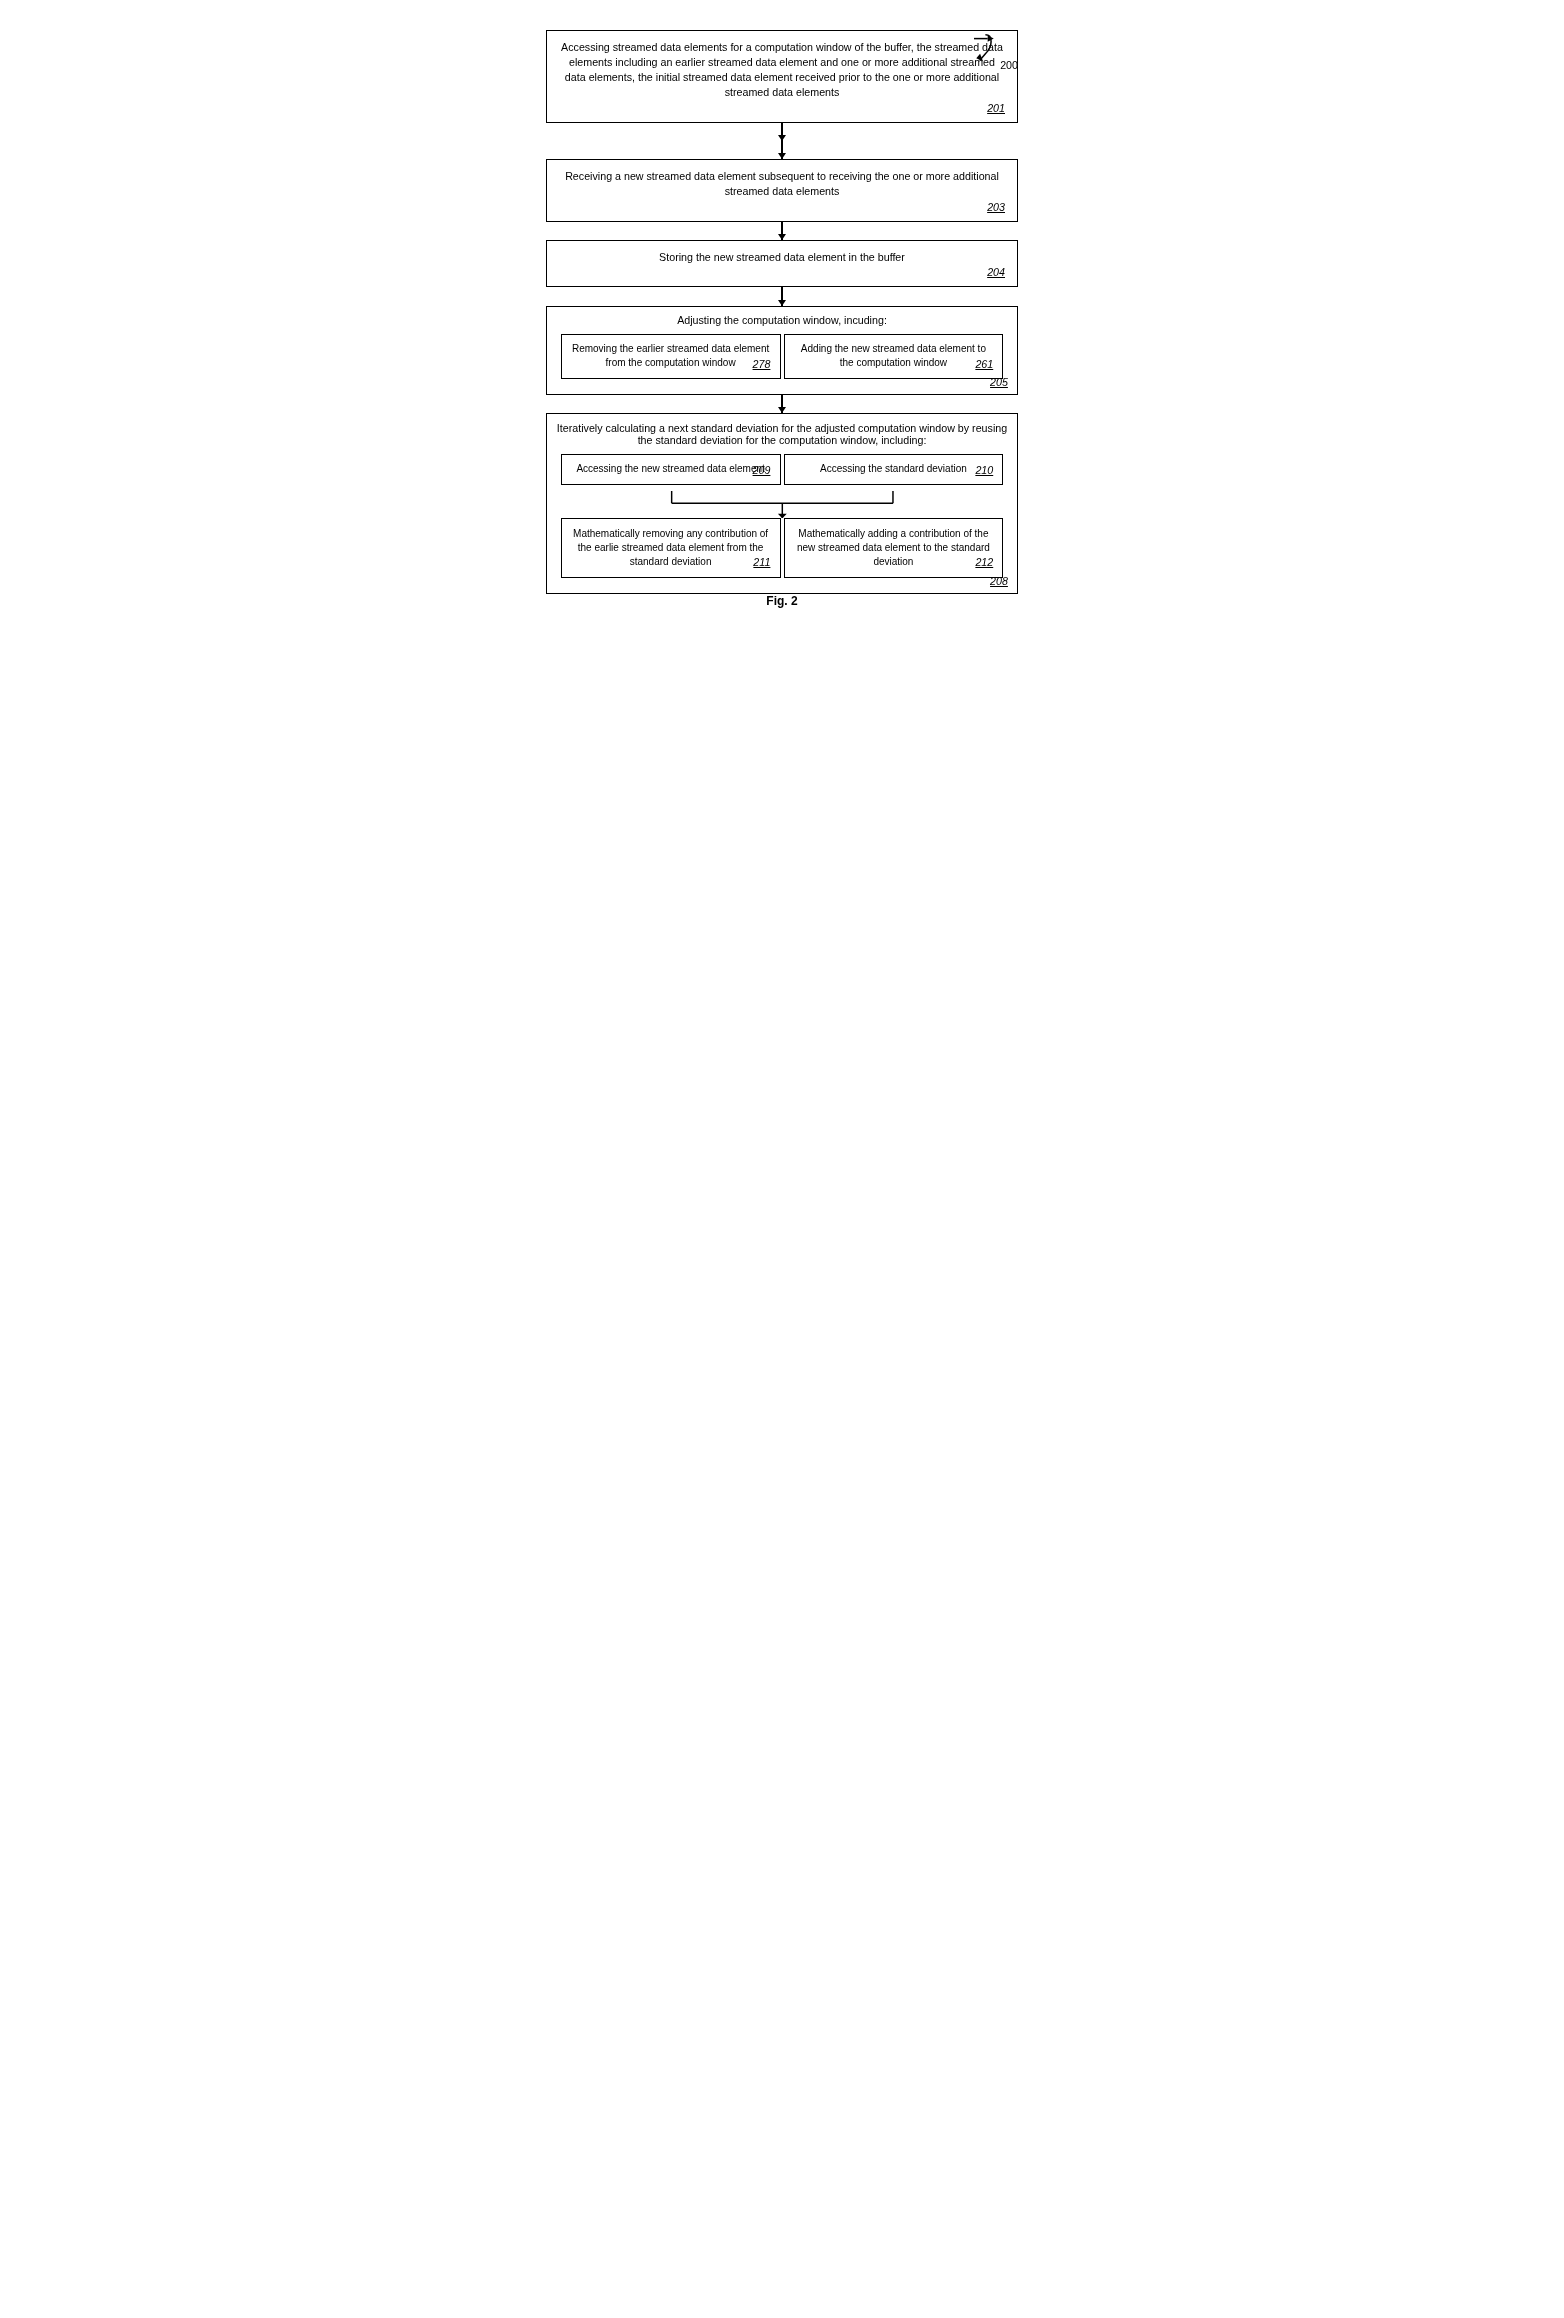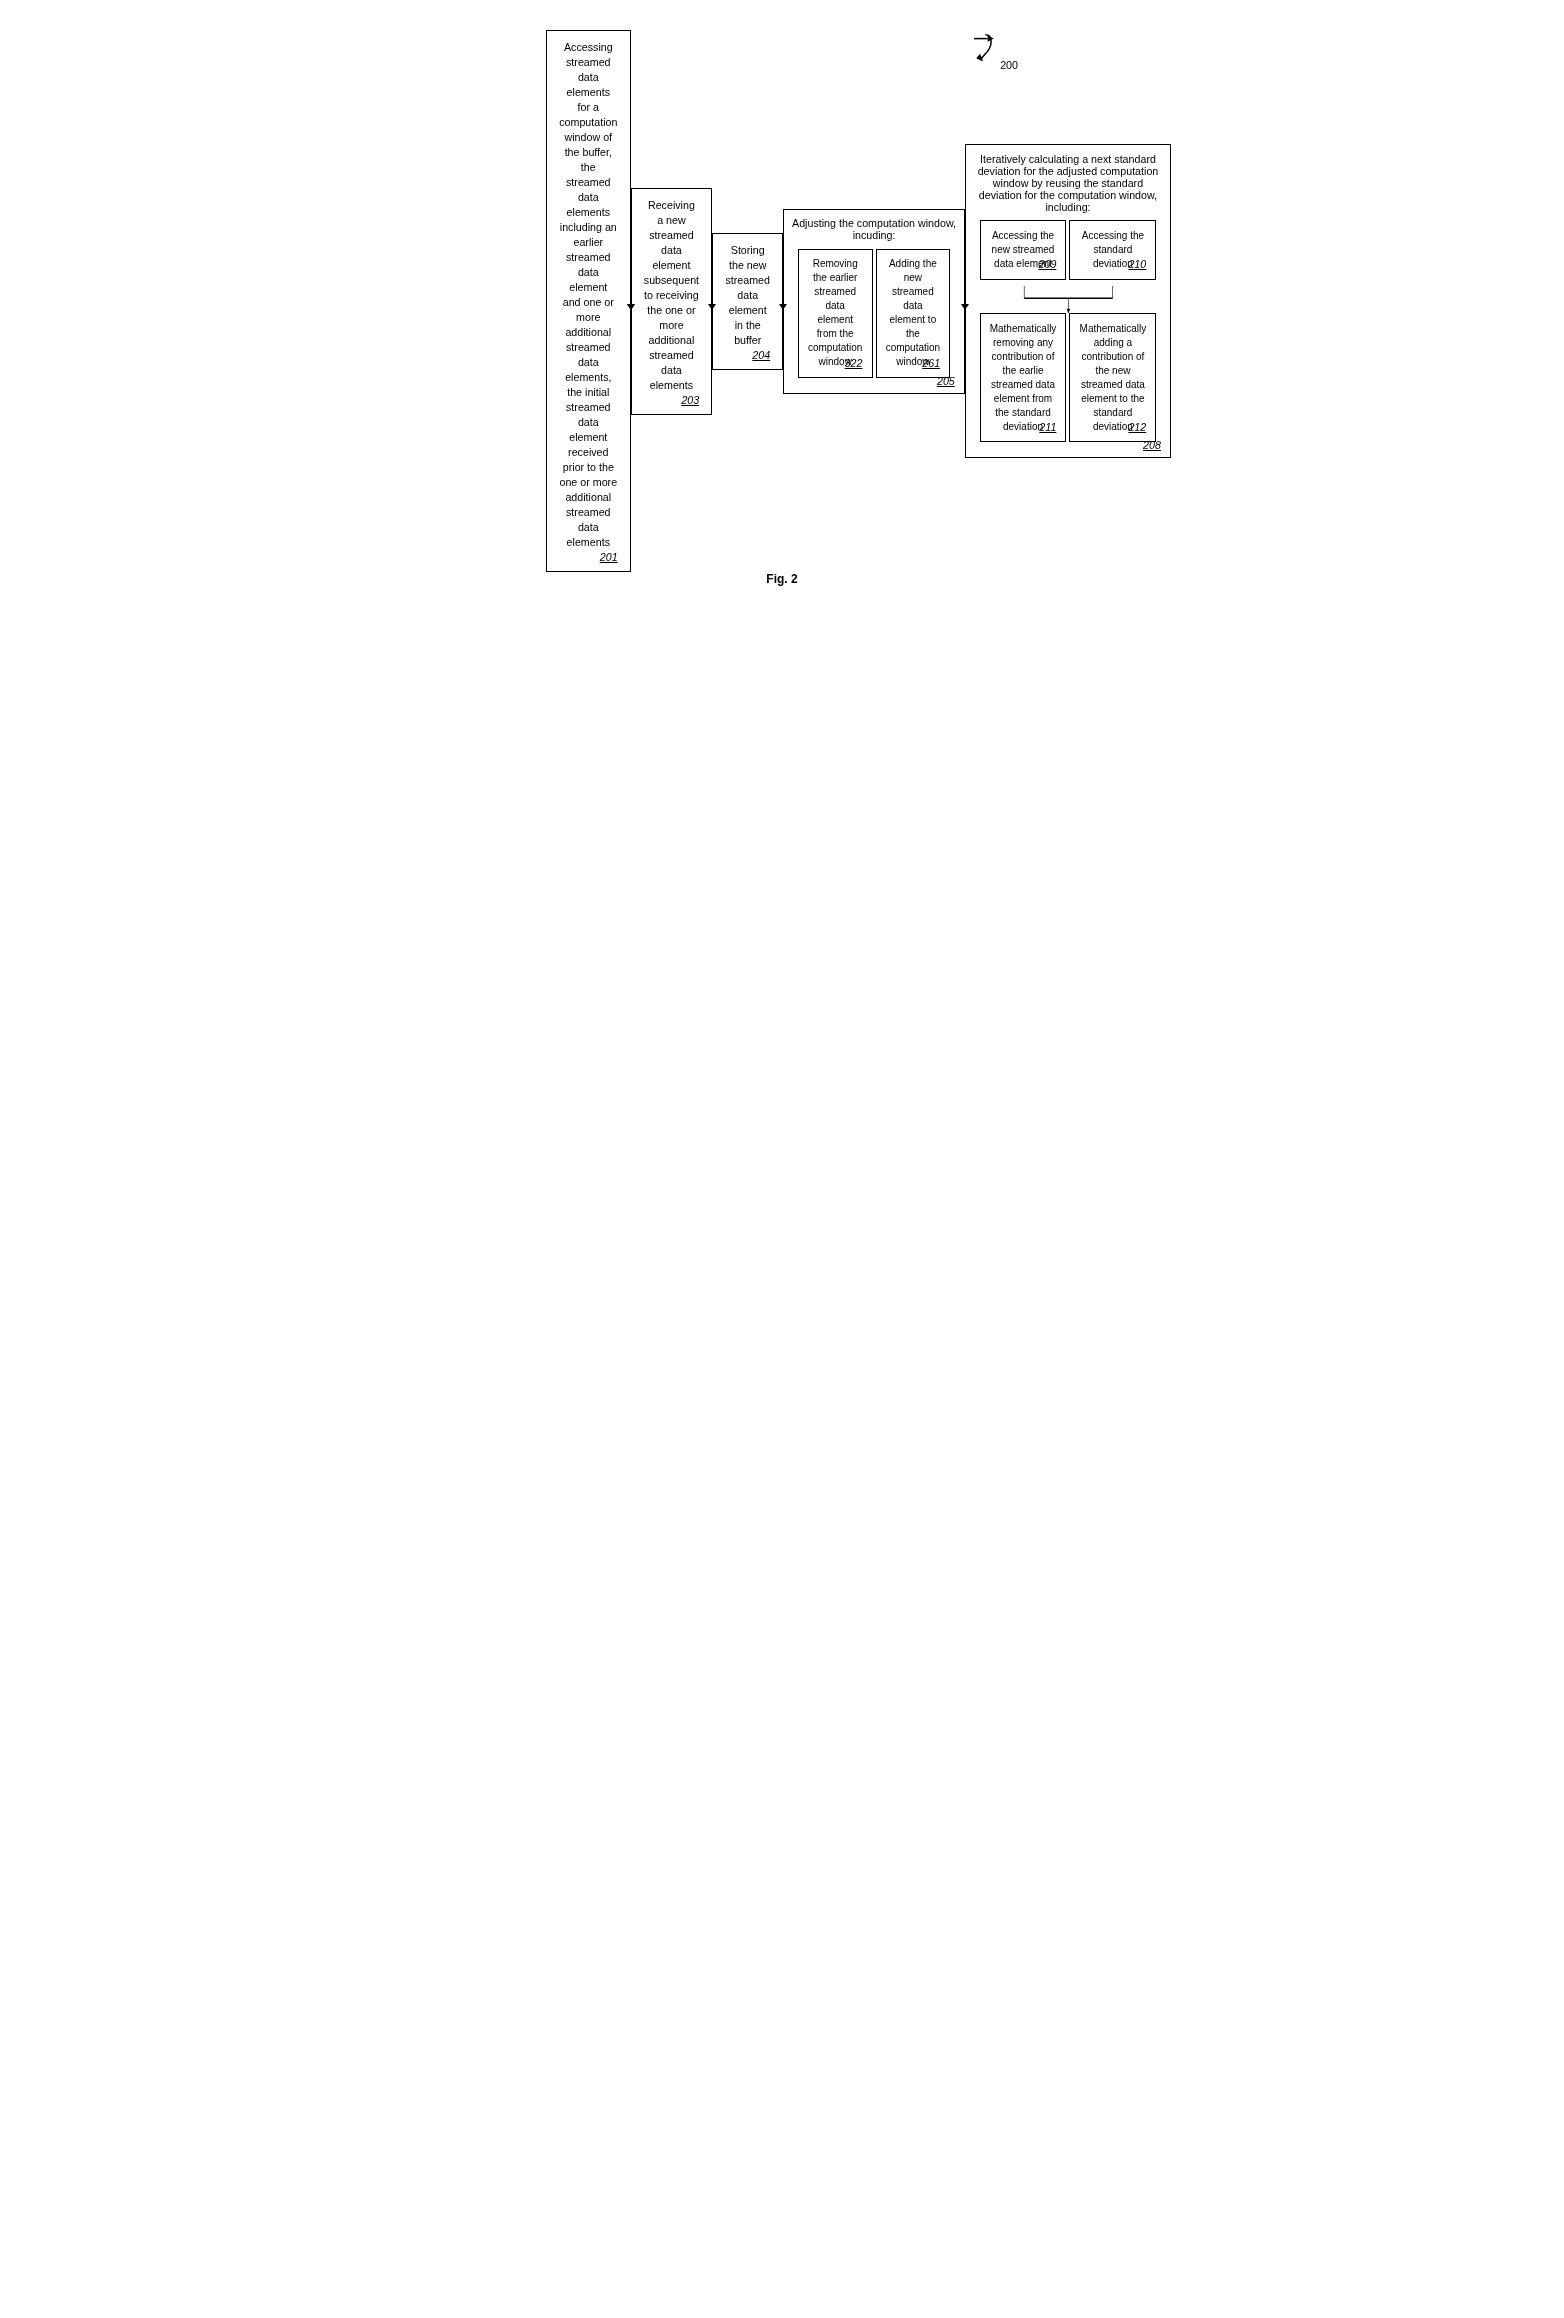--- a/index.html
+++ b/index.html
@@ -26,21 +26,21 @@
     .ref-200 {
       position: absolute;
       top: 16px;
       right: 23px;
       font-size: 10.7px;
       text-align: right;
     }
     
     .flow {
       display: flex;
-      flex-direction: row;
+      flex-direction: column;
       align-items: center;
       width: 100%;
     }
     .box {
       border: 1.5px solid #000;
       padding: 9.1px 12.2px;
       text-align: center;
       font-size: 10.7px;
       line-height: 1.4;
       position: relative;
@@ -159,21 +159,21 @@
       <span class="ref-num">204</span>
     </div>
 
     <div class="arrow-down"></div>
 
     <div class="container-box">
       <div class="box-title">Adjusting the computation window, incuding:</div>
       <div class="sub-box-row">
         <div class="sub-box">
           <span>Removing the earlier streamed data element from the computation window</span>
-          <span class="ref-num">322</span>
+          <span class="ref-num">278</span>
         </div>
         <div class="sub-box">
           <span>Adding the new streamed data element to the computation window</span>
           <span class="ref-num">261</span>
         </div>
       </div>
       <span class="ref-num">205</span>
     </div>
 
     <div class="arrow-down"></div>

